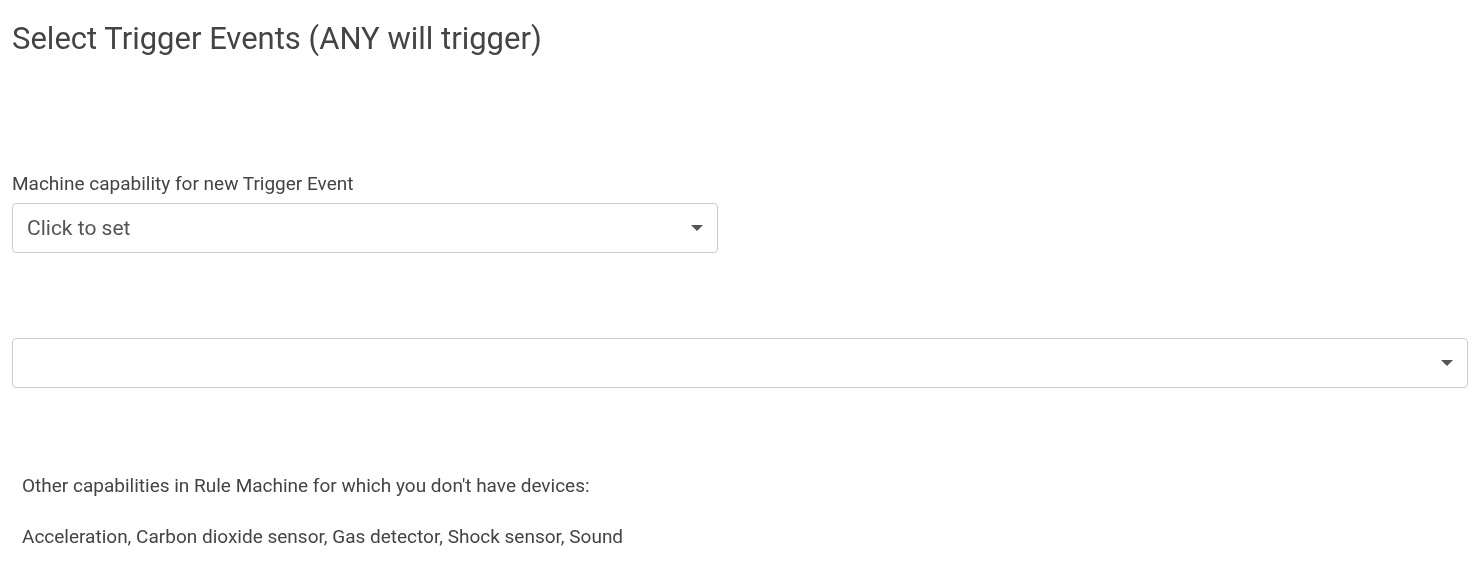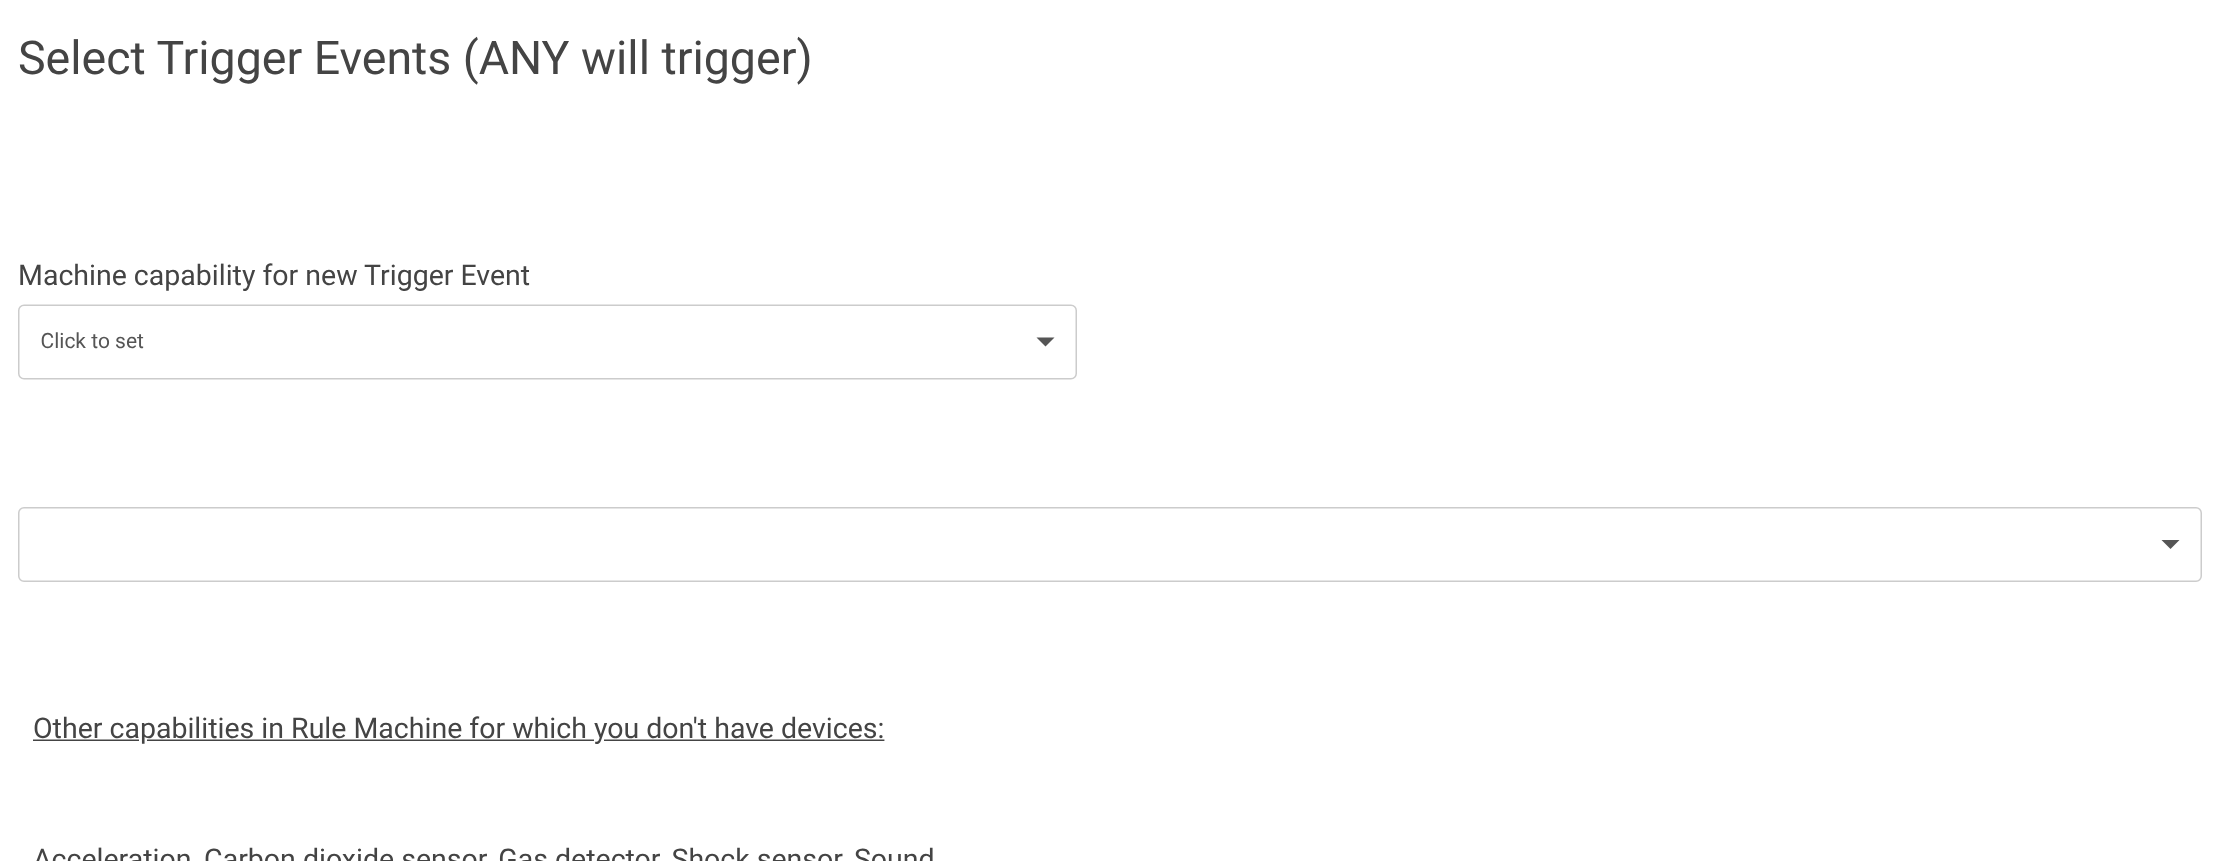--- a/index.html
+++ b/index.html
@@ -40,21 +40,21 @@
       width: 100%;
       height: 50px;
       border: 1px solid #ccc;
       border-radius: 4px;
       background: #ffffff;
       display: flex;
       align-items: center;
       justify-content: space-between;
       padding: 0 14px;
       cursor: pointer;
-      font-size: 14px;
+      font-size: 21px;
       color: #555;
     }
     .select-box-text {
       flex: 1;
     }
     .caret-down {
       width: 0;
       height: 0;
       border-left: 6px solid transparent;
       border-right: 6px solid transparent;
@@ -64,22 +64,21 @@
       margin-top: 0;
       padding-left: 10px;
     }
     .info-text {
       font-size: 19px;
       font-weight: 400;
       color: #444;
       line-height: 1.4;
     }
     .info-text-spacer {
-      margin-bottom: 60px;
-      text-decoration: underline;
+      margin-bottom: 24px;
     }
     .two-col-row {
       display: flex;
       gap: 12px;
       margin-bottom: 85px;
     }
   </style>
 </head>
 <body>
 

